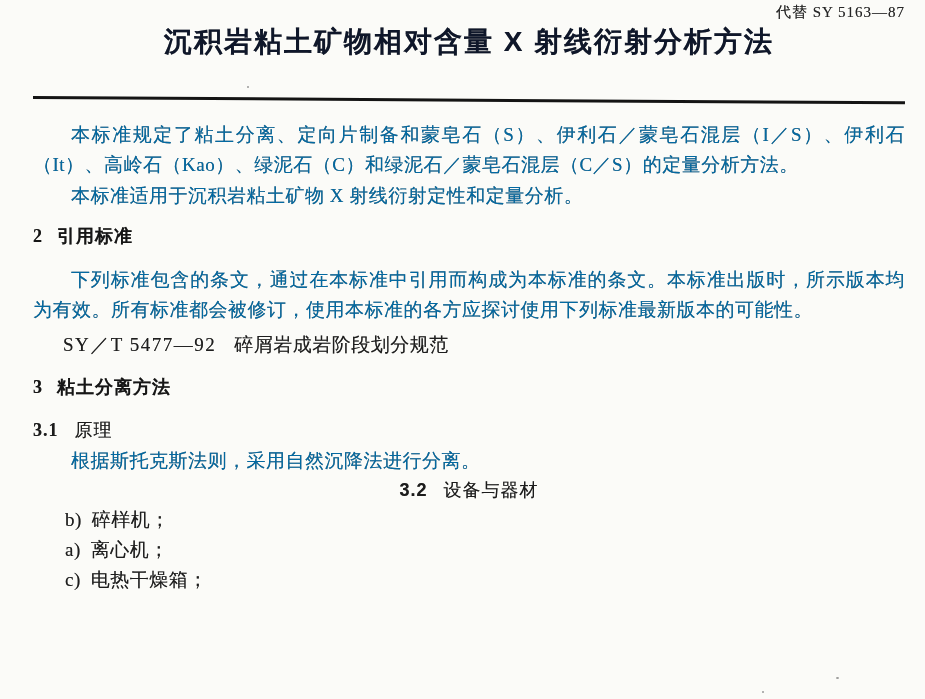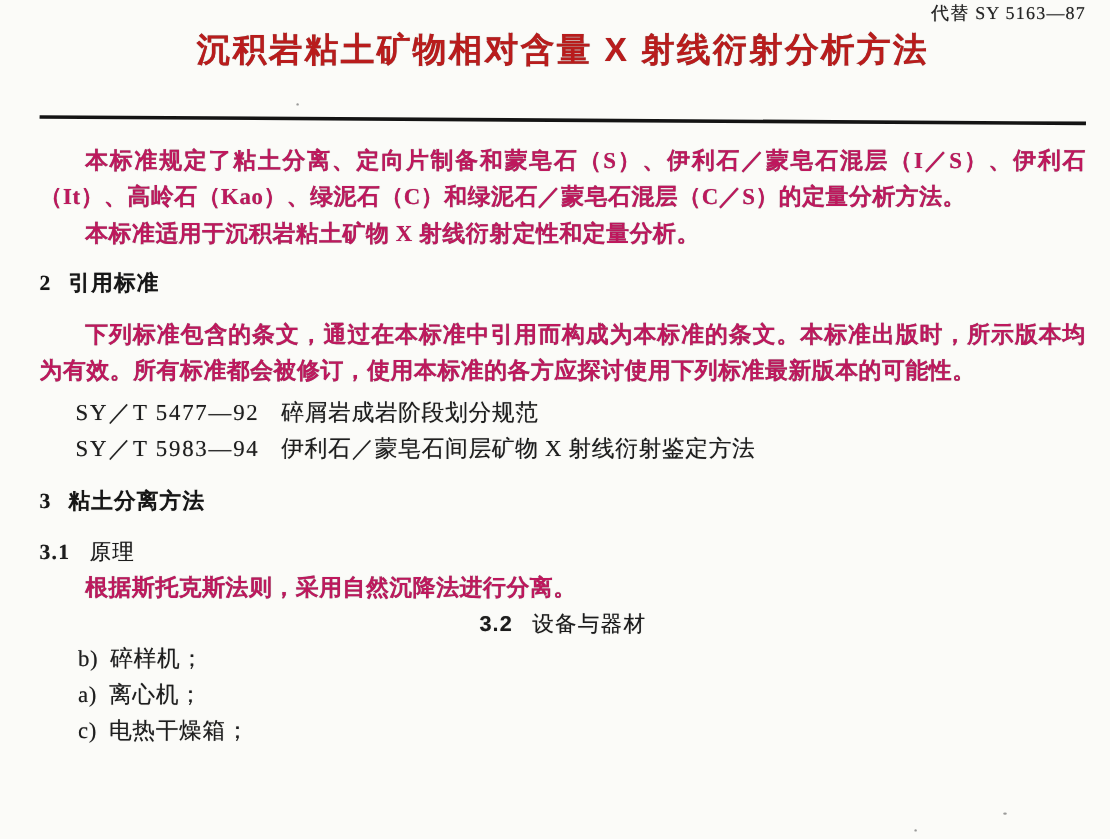--- a/index.html
+++ b/index.html
@@ -26,21 +26,21 @@
     line-height: 20px;
   }
   .doc-title {
     margin-top: 3px;
     text-align: center;
     font-family: "Liberation Sans", sans-serif;
     font-weight: bold;
     font-size: 28px;
     line-height: 34px;
     letter-spacing: 2px;
-    color: #b91c1c;
+    color: #0f172a;
   }
   .title-rule {
     margin-top: 37px;
     height: 3px;
     background: #141414;
     transform: rotate(0.35deg);
     transform-origin: left center;
   }
   .h-sec {
     font-family: "Liberation Sans", sans-serif;
@@ -62,22 +62,21 @@
   .h2-refs    { margin-top: 15px; }
   .h3-clay    { margin-top: 17px; }
   .h31        { margin-top: 23px; }
   .h32        { margin-top: 4px; font-family: "Liberation Sans", sans-serif; text-align: center; }
   .para {
     font-size: 19px;
     line-height: 30px;
     letter-spacing: 0.5px;
     text-align: justify;
     text-indent: 2em;
-    color: #be185d;
-    font-weight: bold;
+    color: #0369a1;
   }
   .p-gap-lg { margin-top: 21px; }
   .p-gap-sm { margin-top: 1px; }
   .p-gap-md { margin-top: 19px; }
   .p-single { margin-top: 6px; text-align: left; }
   .ref-list { margin-top: 5px; padding-left: 30px; }
   .ref-line {
     font-size: 19px;
     line-height: 30px;
     letter-spacing: 0.5px;
@@ -117,23 +116,20 @@
 
   <div class="h-sec h2-refs">
     <span class="sec-no">2</span><span>引用标准</span>
   </div>
   <div class="para p-gap-md">下列标准包含的条文，通过在本标准中引用而构成为本标准的条文。本标准出版时，所示版本均为有效。所有标准都会被修订，使用本标准的各方应探讨使用下列标准最新版本的可能性。</div>
 
   <div class="ref-list">
     <div class="ref-line">
       <span class="ref-code">SY／T 5477—92</span><span class="ref-name">碎屑岩成岩阶段划分规范</span>
     </div>
-    <div class="ref-line">
-      <span class="ref-code">SY／T 5983—94</span><span class="ref-name">伊利石／蒙皂石间层矿物 X 射线衍射鉴定方法</span>
-    </div>
   </div>
 
   <div class="h-sec h3-clay">
     <span class="sec-no">3</span><span>粘土分离方法</span>
   </div>
 
   <div class="h-sub h31">
     <span class="sec-no">3.1</span><span>原理</span>
   </div>
   <div class="para p-single">根据斯托克斯法则，采用自然沉降法进行分离。</div>

